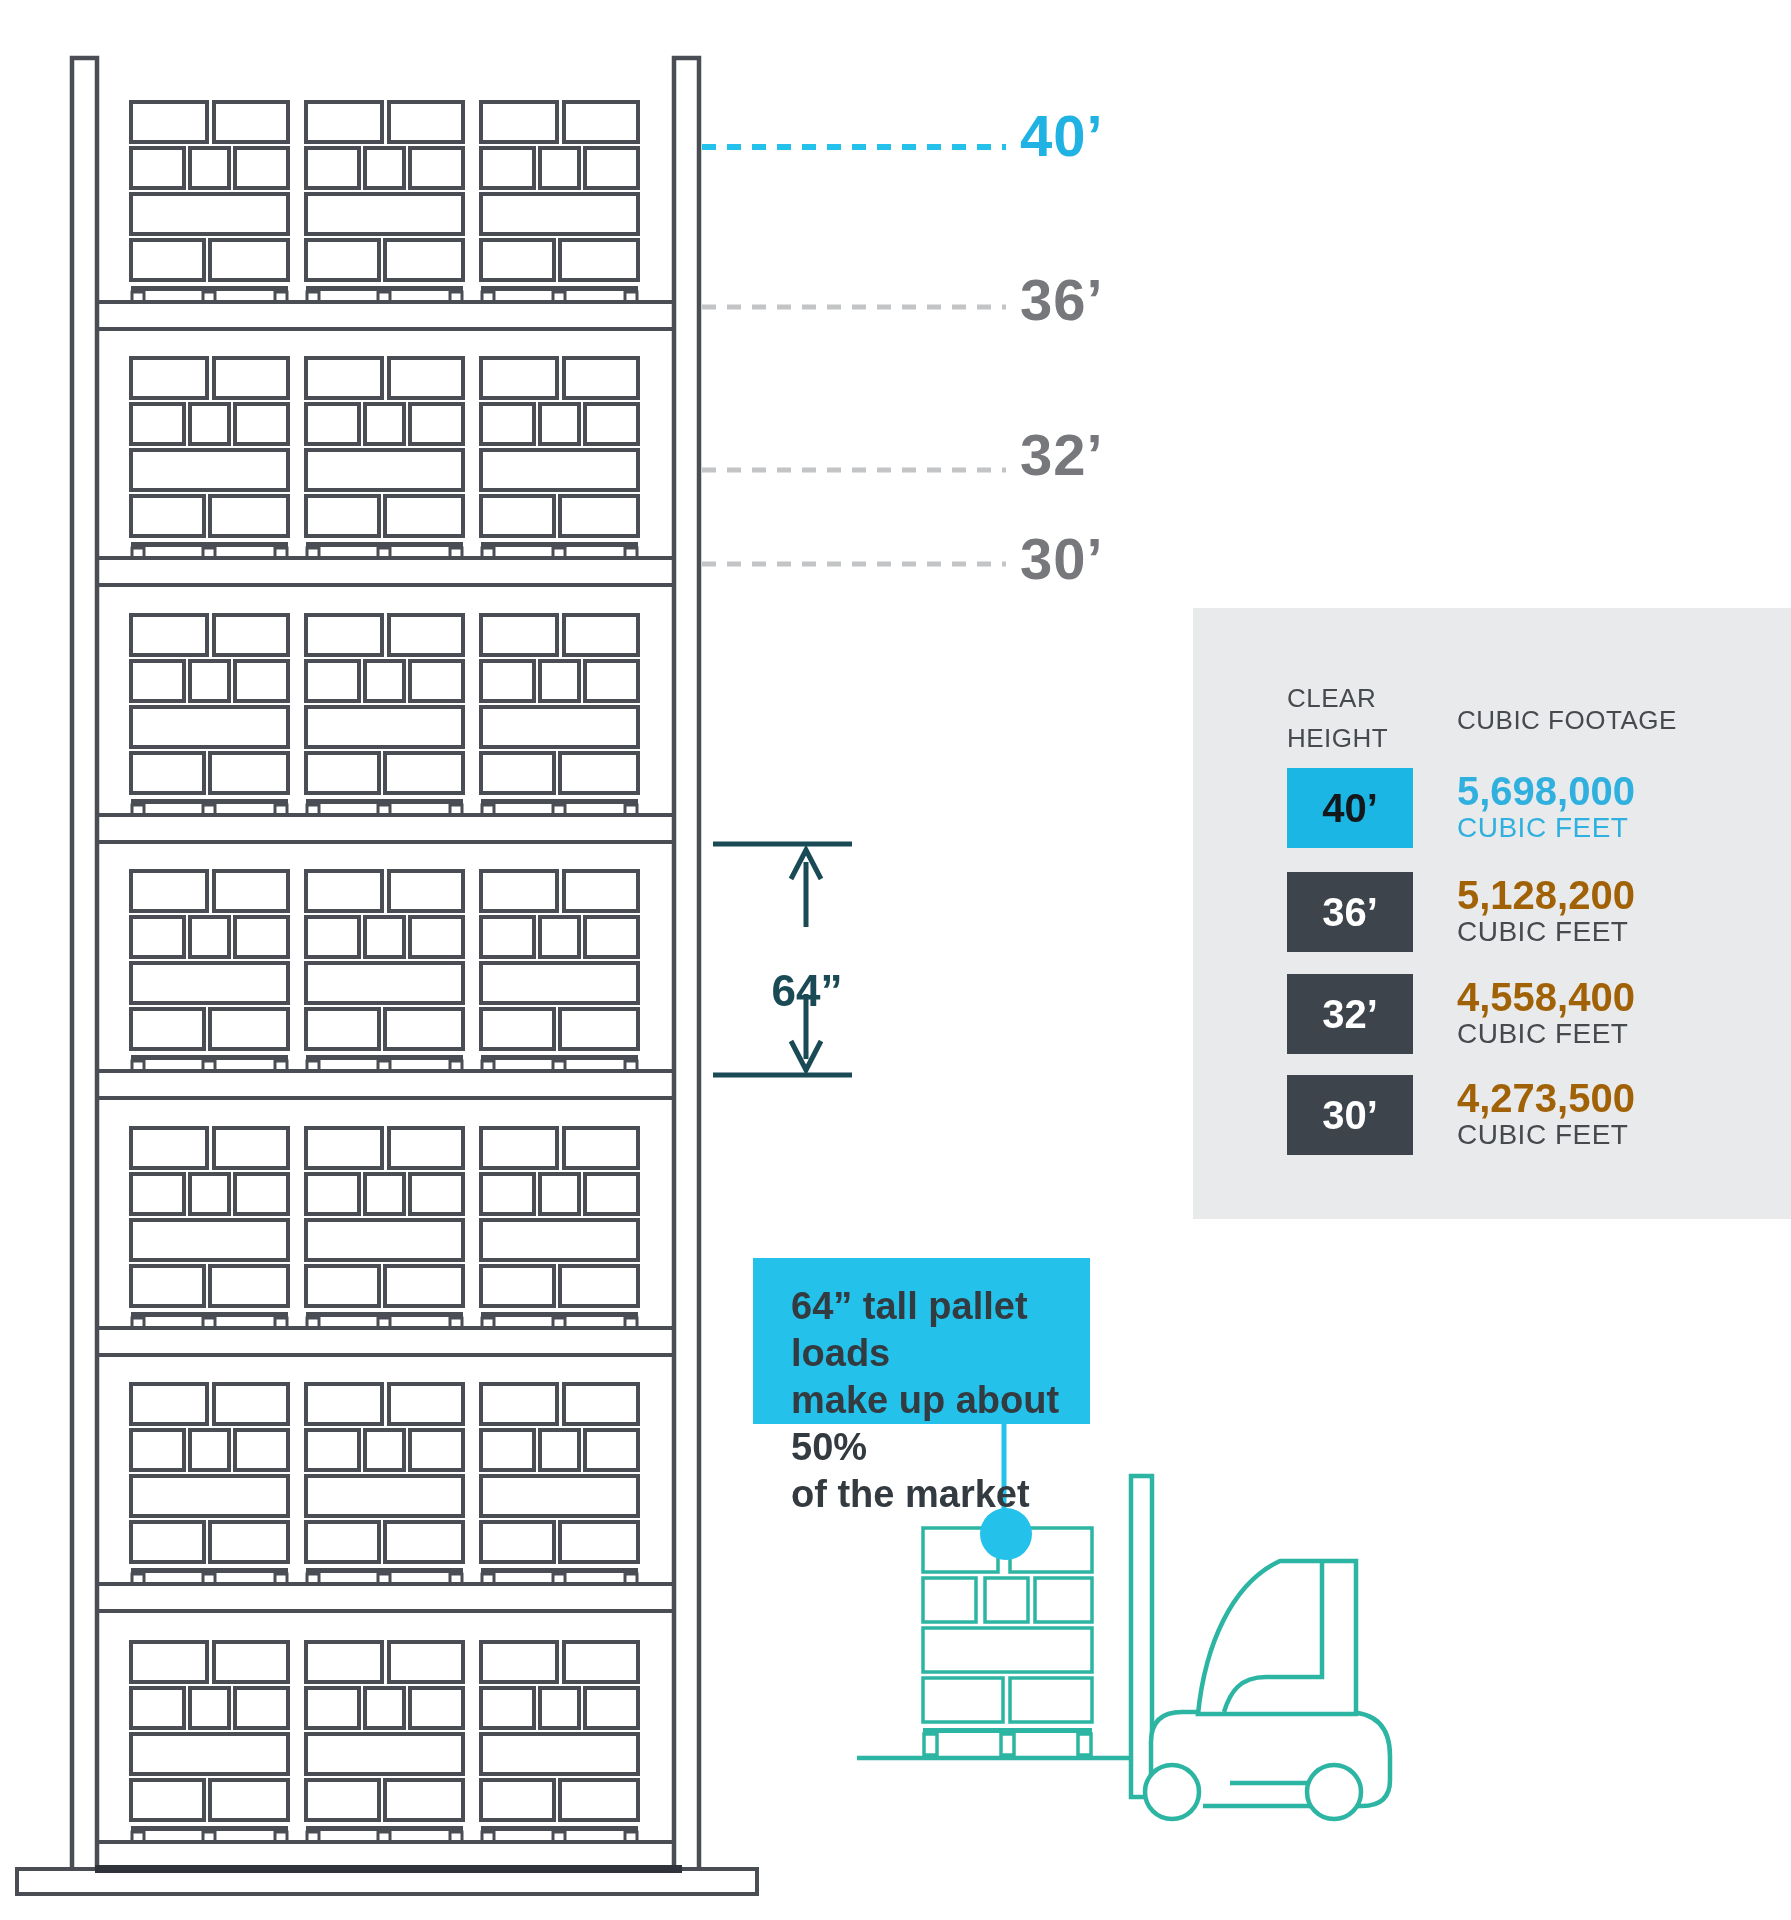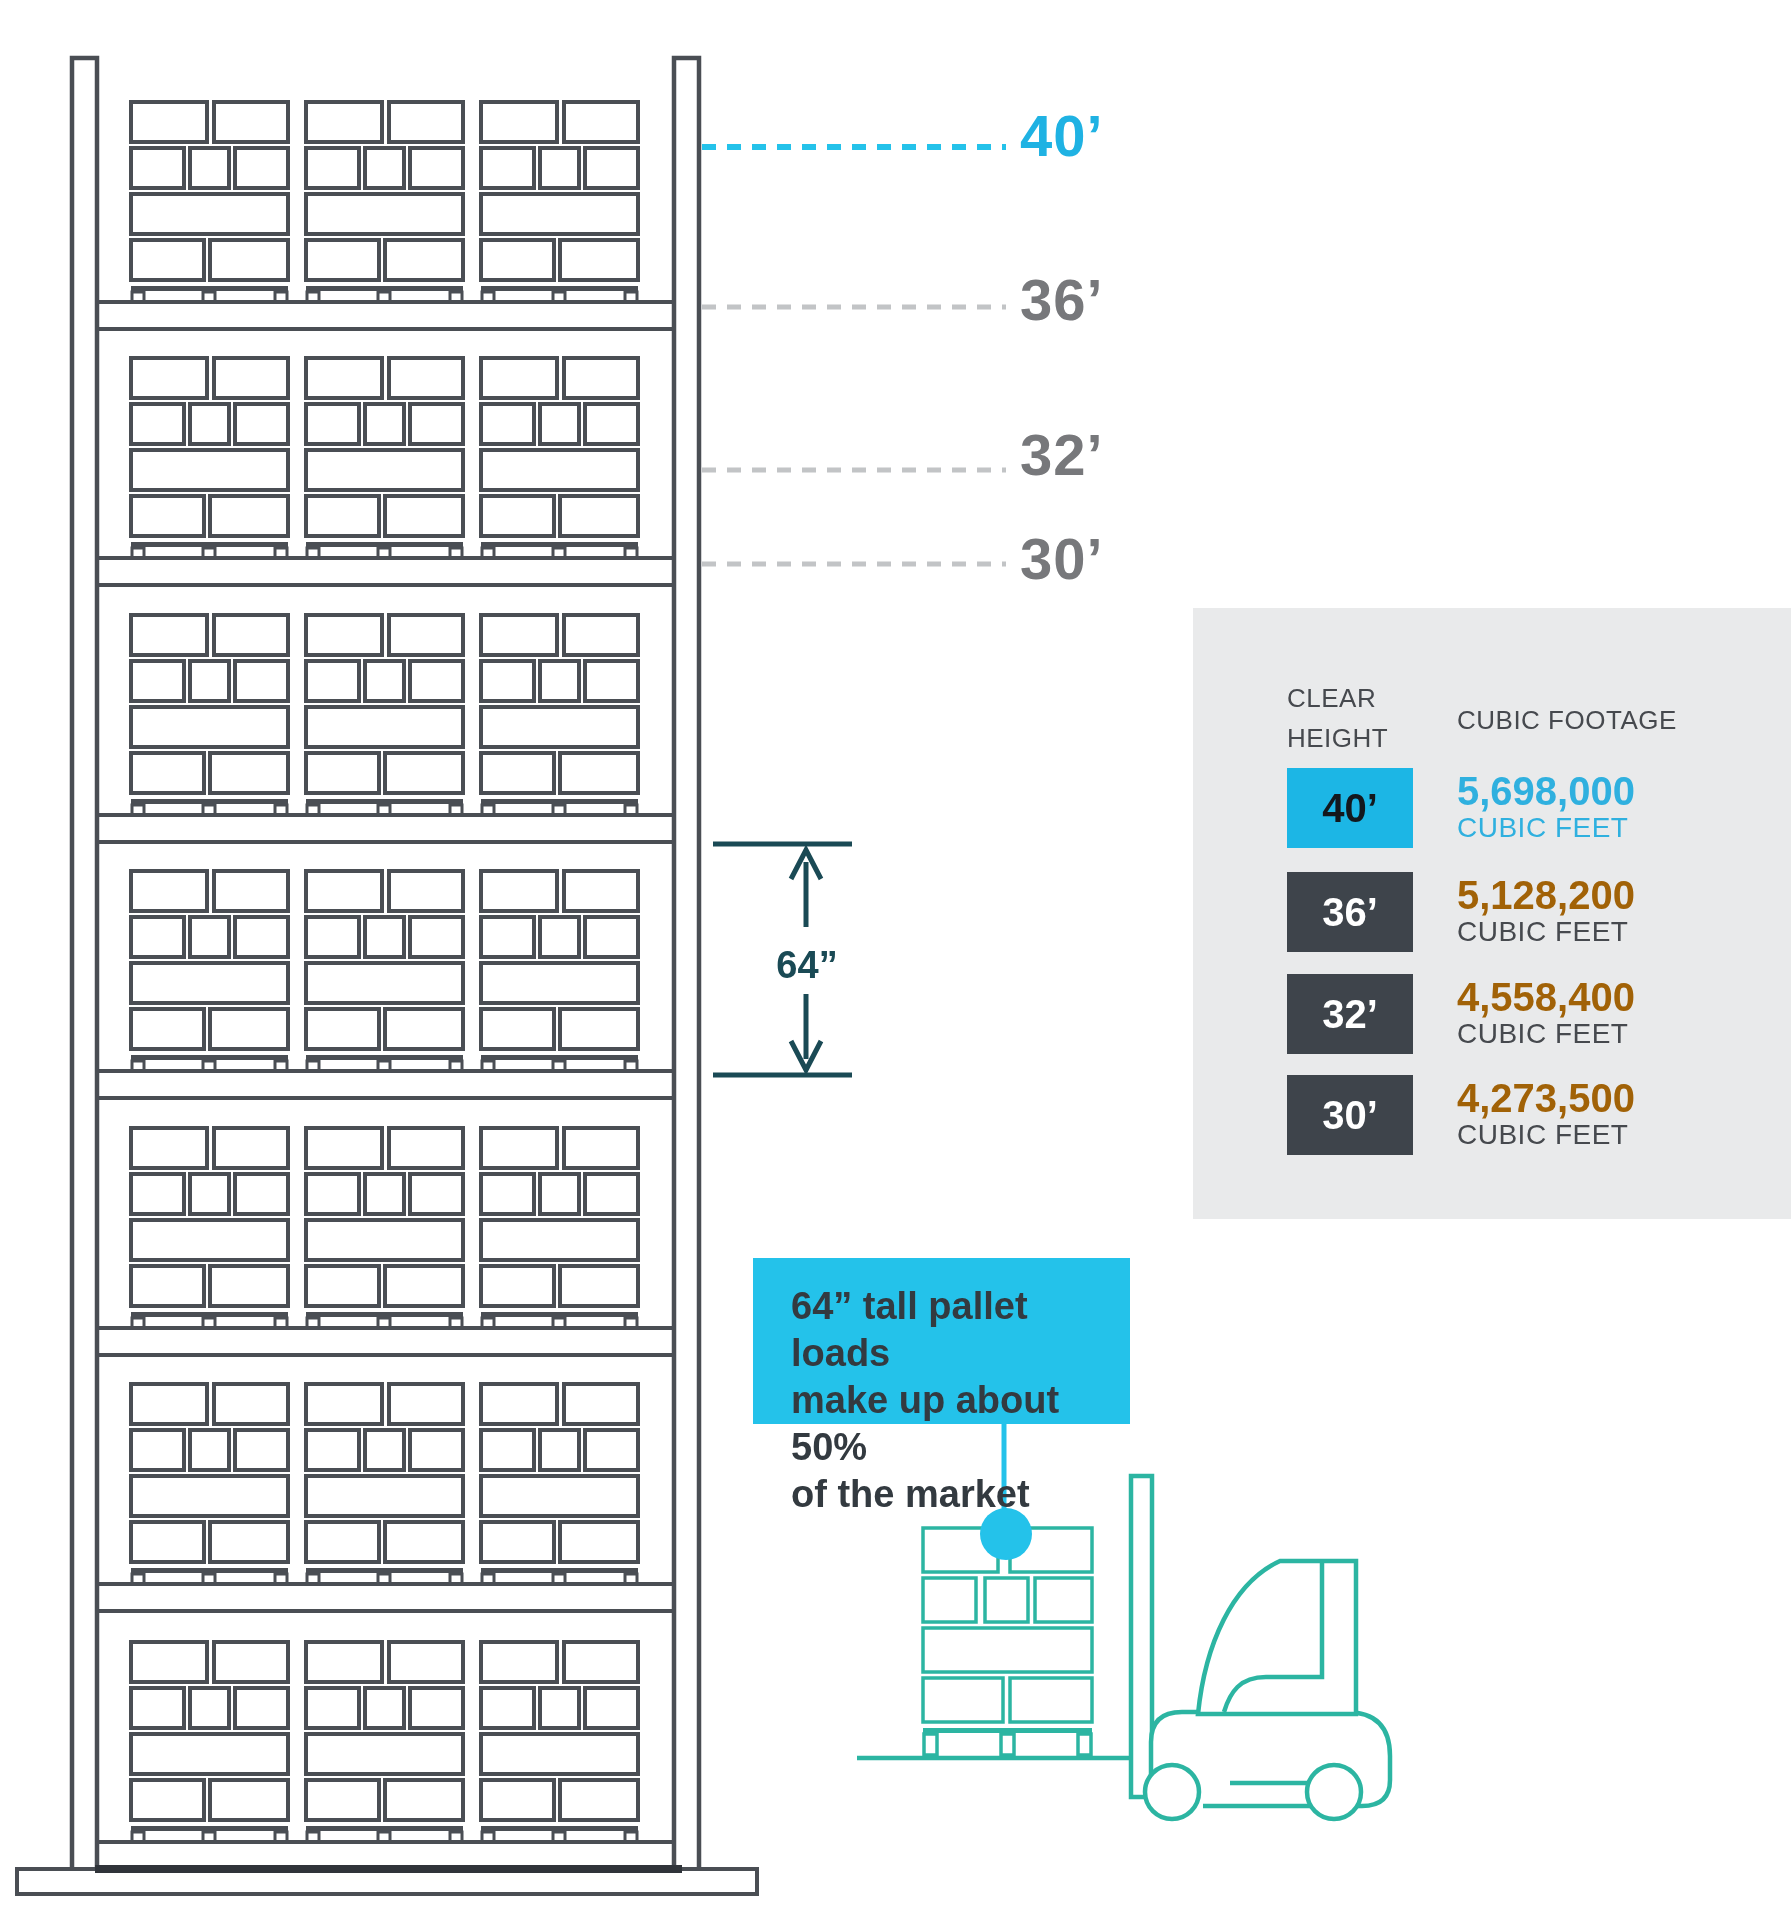--- a/index.html
+++ b/index.html
@@ -11,22 +11,22 @@
 
   
   .hlabel{
     position:absolute;left:1020px;font-size:58px;font-weight:bold;
     color:#77787B;line-height:58px;letter-spacing:1px;white-space:nowrap;
   }
   .hlabel.accent{color:#1FB2E3;}
 
   
   .dim-label{
-    position:absolute;left:764px;top:942px;width:86px;text-align:center;
-    font-size:38px;font-weight:bold;color:#1A4A55;line-height:46px;
+    position:absolute;left:764px;top:968px;width:86px;text-align:center;
+    font-size:44px;font-weight:bold;color:#1A4A55;line-height:46px;
   }
 
   
   .panel{
     position:absolute;left:1193px;top:608px;width:598px;height:611px;
     background:#E9EAEB;
   }
   .col-header{
     position:absolute;font-size:26px;font-weight:500;color:#46494E;
     letter-spacing:0.5px;line-height:40px;white-space:pre-line;
@@ -40,21 +40,21 @@
     display:flex;align-items:center;justify-content:center;
   }
   .hbox.accent{background:#1CB6E5;color:#13181D;}
   .vals{position:absolute;left:264px;top:2px;}
   .num{font-size:40px;font-weight:bold;color:#a16207;line-height:42px;white-space:nowrap;}
   .unit{font-size:28px;color:#46494E;line-height:32px;letter-spacing:0.5px;white-space:nowrap;}
   .vals.accent .num,.vals.accent .unit{color:#2FB0DF;}
 
   
   .callout{
-    position:absolute;left:753px;top:1258px;width:377px;height:166px;
+    position:absolute;left:753px;top:1258px;width:337px;height:166px;
     background:#24C2EA;box-sizing:border-box;padding:25px 0 0 38px;
   }
   .callout-text{
     font-size:38px;font-weight:bold;color:#333A40;line-height:47px;
     white-space:pre-line;
   }
 </style>
 </head>
 <body>
 

